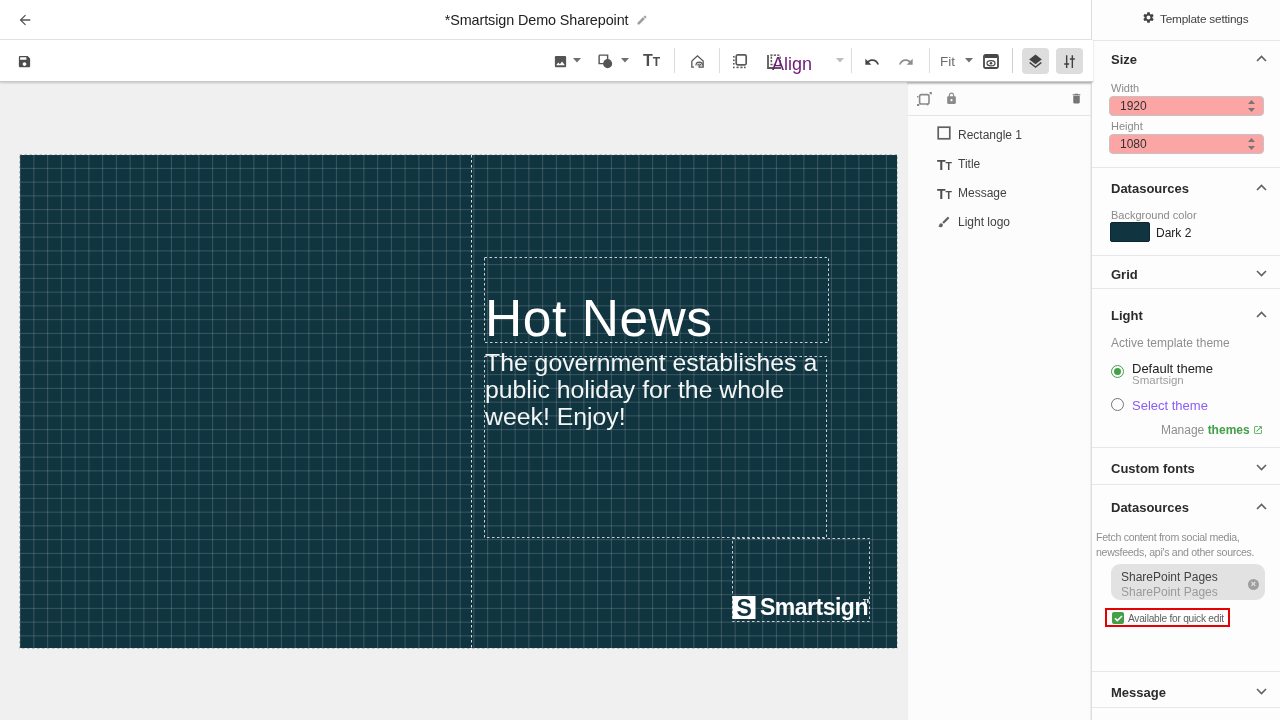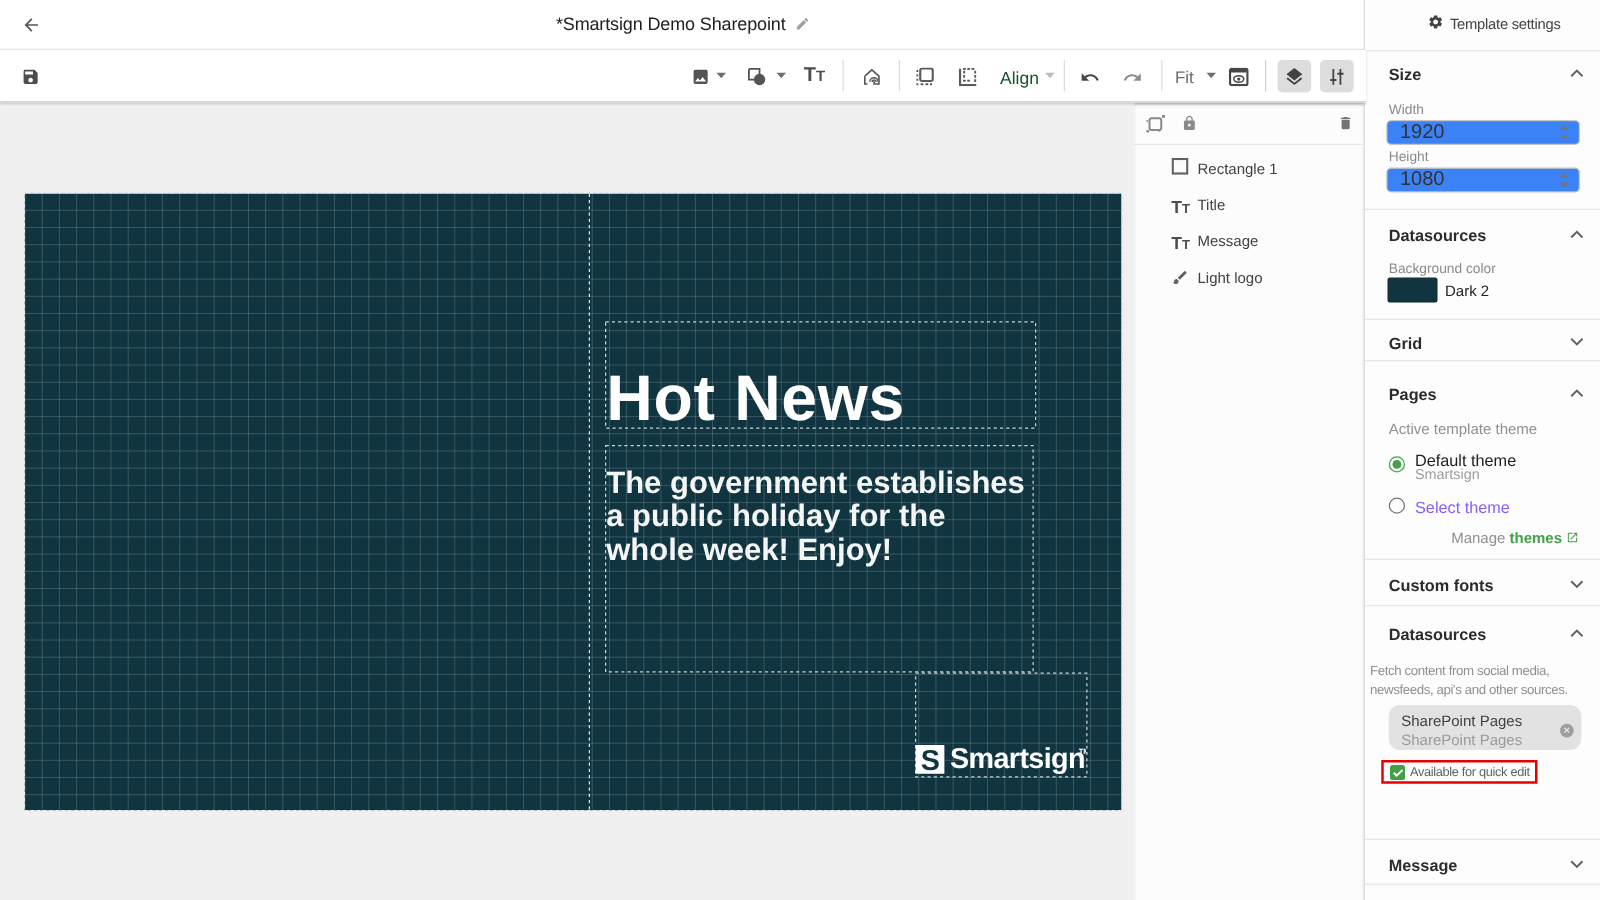--- a/index.html
+++ b/index.html
@@ -18,39 +18,39 @@
   .tbtn { position:absolute; top:48px; width:27px; height:26px; border-radius:4px; background:#ddd; }
   
   #workspace { left:0; top:82px; width:907px; height:638px; background:#f0f0f0; }
   #canvas { left:20px; top:73px; width:877px; height:493px; background:#113540;
     background-image:
       linear-gradient(to right, rgba(255,255,255,.17) 1px, transparent 1px),
       linear-gradient(to bottom, rgba(255,255,255,.17) 1px, transparent 1px);
     background-size:13.75px 13.75px;
     background-position:13.4px 12.9px; }
   #hotnews { left:465px; top:133px; width:380px; color:#fff; font-size:51.5px;
-    font-weight:bold; letter-spacing:0.55px; }
-  #message { left:465px; top:218px; width:348px; color:#f4f6f6; font-size:24.8px;
-    line-height:27px; font-weight:bold; }
+    font-weight:normal; letter-spacing:0.55px; }
+  #message { left:465px; top:194px; width:348px; color:#f4f6f6; font-size:24.8px;
+    line-height:27px; font-weight:normal; }
   
   #layers { left:907px; top:82px; width:184px; height:638px; background:#fcfcfc;
     box-shadow:inset 0 2px 2px rgba(0,0,0,.18); }
   #layers .hdr { position:absolute; left:0; top:2px; width:184px; height:32px;
     border-bottom:1px solid #e4e4e4; }
   .lrow { position:absolute; left:51px; height:20px; font-size:12px; color:#424242;
     line-height:20px; }
   .licon { position:absolute; left:-21px; top:1px; }
   
   #sidebar { left:1091px; top:0; width:189px; height:720px; background:#fdfdfd;
     border-left:1px solid #ddd; font-size:12.5px; color:#424242;padding-left:28px; }
   .shead { position:absolute; left:19px; font-size:13px; font-weight:bold; color:#2b2b2b; }
   .sdiv { position:absolute; left:0; width:189px; height:1px; background:#e7e7e7; }
   .slabel { position:absolute; left:19px; font-size:11px; color:#8a8a8a; }
   .sinput { position:absolute; left:17px; width:155px; height:20px; border:1px solid #c4c4c4;
-    border-radius:4px; background:#3b82f6; font-size:16px; color:#333; line-height:18px;
+    border-radius:4px; background:#fca5a5; font-size:12px; color:#333; line-height:18px;
     padding-left:10px; }
   .chev { position:absolute; right:13px; }
 </style>
 </head>
 <body>
 <div class="abs" id="topbar"></div>
 <div class="abs" id="title">*Smartsign Demo Sharepoint&nbsp; <svg width="12" height="12" viewBox="0 0 24 24" style="vertical-align:-1px">
       <path fill="#9e9e9e" d="M3 17.25V21h3.75L17.81 9.94l-3.75-3.75L3 17.25zM20.71 7.04c.39-.39.39-1.02 0-1.41l-2.34-2.34c-.39-.39-1.02-.39-1.41 0l-1.83 1.83 3.75 3.75 1.83-1.83z"></path>
     </svg></div>
 <svg class="abs" style="left:17px; top:12px" width="16" height="16" viewBox="0 0 24 24">
@@ -111,21 +111,21 @@
         <rect x="12.4" y="6" width="1.5" height="2.2"></rect>
         <rect x="12.4" y="9.4" width="1.5" height="2.2"></rect>
         <rect x="3.4" y="9.8" width="2.2" height="1.5"></rect>
         <rect x="6.8" y="9.8" width="2.2" height="1.5"></rect>
         <rect x="3.6" y="2.6" width="1.5" height="2.2"></rect>
         <rect x="3.6" y="6" width="1.5" height="2.2"></rect>
       </g>
       <path fill="none" stroke="#5a5a5a" stroke-width="1.8" d="M1 1v13h13"></path>
     </svg>
 
-  <div class="abs" style="left:800px;top:54px;font-size:14px;color:#14532d">Align</div>
+  <div class="abs" style="left:772px;top:54px;font-size:18px;color:#701a75">Align</div>
   <svg class="abs" style="left:835px;top:58px" width="10" height="6" viewBox="0 0 10 6">
       <path fill="#bdbdbd" d="M1 0l4 4.5L9 0z"></path>
     </svg>
   <div class="sep" style="left:851px"></div>
 
   <svg class="abs" style="left:864px;top:54px" width="16" height="16" viewBox="0 0 24 24">
       <path fill="#474747" d="M12.5 8c-2.65 0-5.05.99-6.9 2.6L2 7v9h9l-3.62-3.62c1.39-1.16 3.16-1.88 5.12-1.88 3.54 0 6.55 2.31 7.6 5.5l2.37-.78C21.08 11.03 17.15 8 12.5 8z"></path>
     </svg>
   <svg class="abs" style="left:898px;top:54px" width="16" height="16" viewBox="0 0 24 24">
       <path fill="#8d8d8d" d="M18.4 10.6C16.55 8.99 14.15 8 11.5 8c-4.65 0-8.58 3.03-9.96 7.22L3.9 16c1.05-3.19 4.05-5.5 7.6-5.5 1.95 0 3.73.72 5.12 1.88L13 16h9V7l-3.6 3.6z"></path>
@@ -244,21 +244,21 @@
   <div class="abs" style="left:18px;top:222px;width:40px;height:20px;background:#113540;border:1px solid #0b2830;border-radius:2px"></div>
   <div class="abs" style="left:64px;top:226px;font-size:12px;color:#212121">Dark 2</div>
   <div class="sdiv" style="top:255px"></div>
 
   <div class="shead" style="top:267px">Grid</div>
   <svg class="chev" style="top:270px" width="11" height="7" viewBox="0 0 11 7">
       <path fill="none" stroke="#616161" stroke-width="1.6" d="M1 1l4.5 4.5L10 1"></path>
     </svg>
   <div class="sdiv" style="top:288px"></div>
 
-  <div class="shead" style="top:308px">Pages</div>
+  <div class="shead" style="top:308px">Light</div>
   <svg class="chev" style="top:311px" width="11" height="7" viewBox="0 0 11 7">
       <path fill="none" stroke="#616161" stroke-width="1.6" d="M1 6l4.5-4.5L10 6"></path>
     </svg>
   <div class="slabel" style="top:336px;font-size:12px;color:#8f8f8f">Active template theme</div>
   <div class="abs" style="left:19px;top:365px;width:13px;height:13px;border:1.5px solid #43a047;border-radius:50%"></div>
   <div class="abs" style="left:22px;top:368px;width:7px;height:7px;background:#43a047;border-radius:50%"></div>
   <div class="abs" style="left:40px;top:361px;font-size:13px;color:#212121">Default theme</div>
   <div class="abs" style="left:40px;top:374px;font-size:11.5px;color:#9e9e9e">Smartsign</div>
   <div class="abs" style="left:19px;top:398px;width:13px;height:13px;border:1.5px solid #757575;border-radius:50%"></div>
   <div class="abs" style="left:40px;top:398px;font-size:13px;color:#8b5cf6">Select theme</div>

